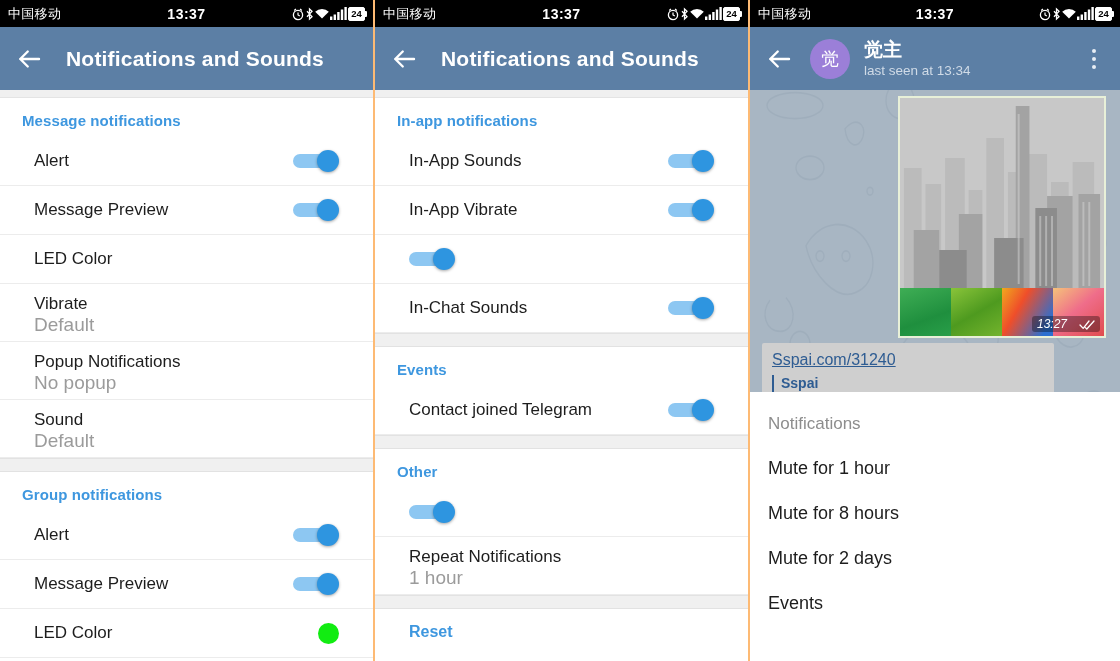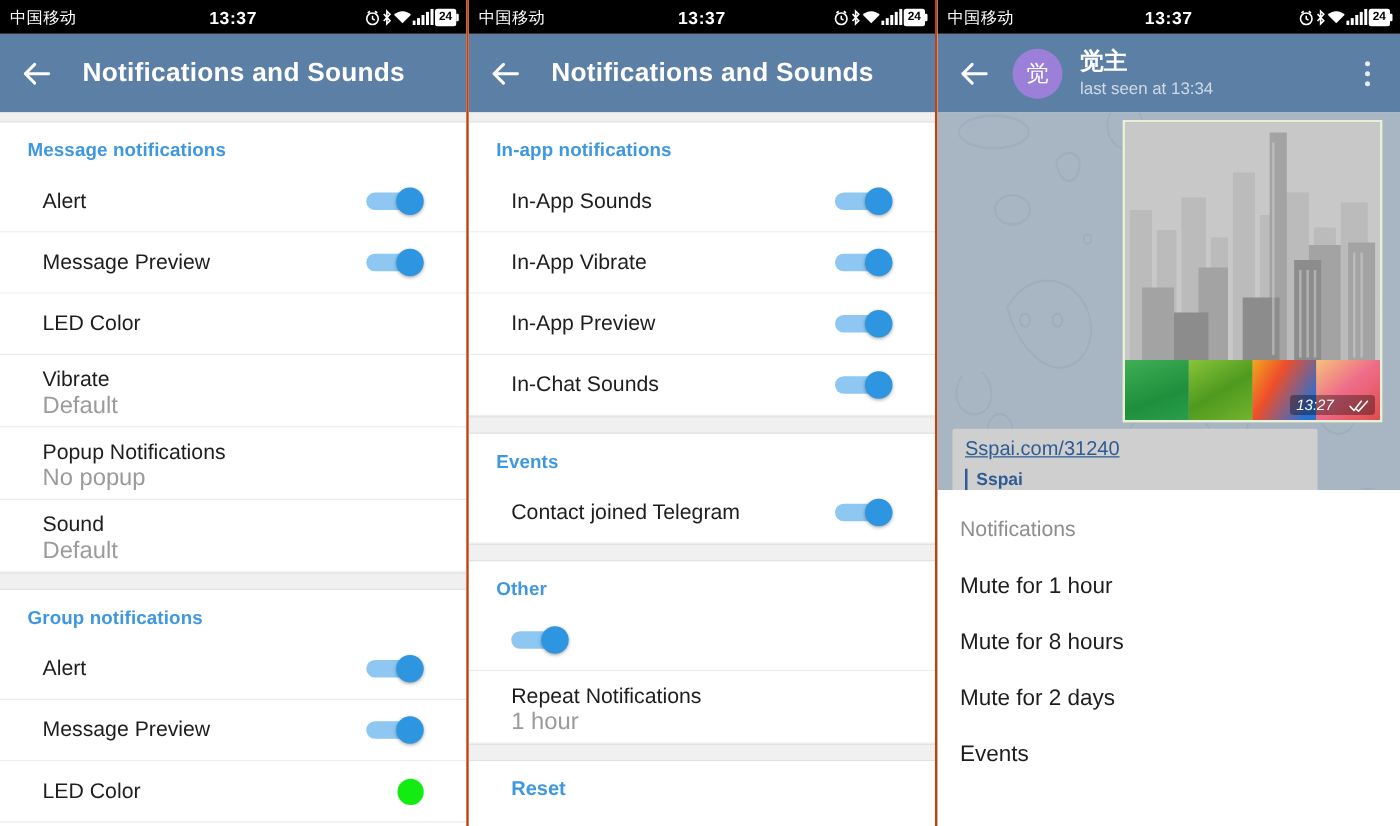--- a/index.html
+++ b/index.html
@@ -5,21 +5,21 @@
   * { box-sizing: border-box; margin: 0; padding: 0; }
   html, body {
     width: 1120px; height: 661px;
     background: #ffffff;
     font-family: "Liberation Sans", sans-serif;
     overflow: hidden;
   }
   .screens {
     display: flex;
     width: 1032px; height: 661px;
-    background: #c2410c;
+    background: #fdba74;
   }
   .phone {
     width: 373px; height: 661px;
     position: relative;
     overflow: hidden;
     background: #ffffff;
     flex: 0 0 auto;
   }
   .phone.p2 { width: 373px; margin-left: 2px; }
   .phone.p3 { width: 370px; margin-left: 2px; }
@@ -351,23 +351,20 @@
       <div class="row">
         <div class="row-text">
             <div class="row-title">In-App Vibrate</div>
           </div>
         <div class="toggle">
             <span class="track"></span>
             <span class="thumb"></span>
           </div>
       </div>
       <div class="row">
-        <div class="row-text">
-            <div class="row-title">In-App Preview</div>
-          </div>
         <div class="toggle">
             <span class="track"></span>
             <span class="thumb"></span>
           </div>
       </div>
       <div class="row">
         <div class="row-text">
             <div class="row-title">In-Chat Sounds</div>
           </div>
         <div class="toggle">

